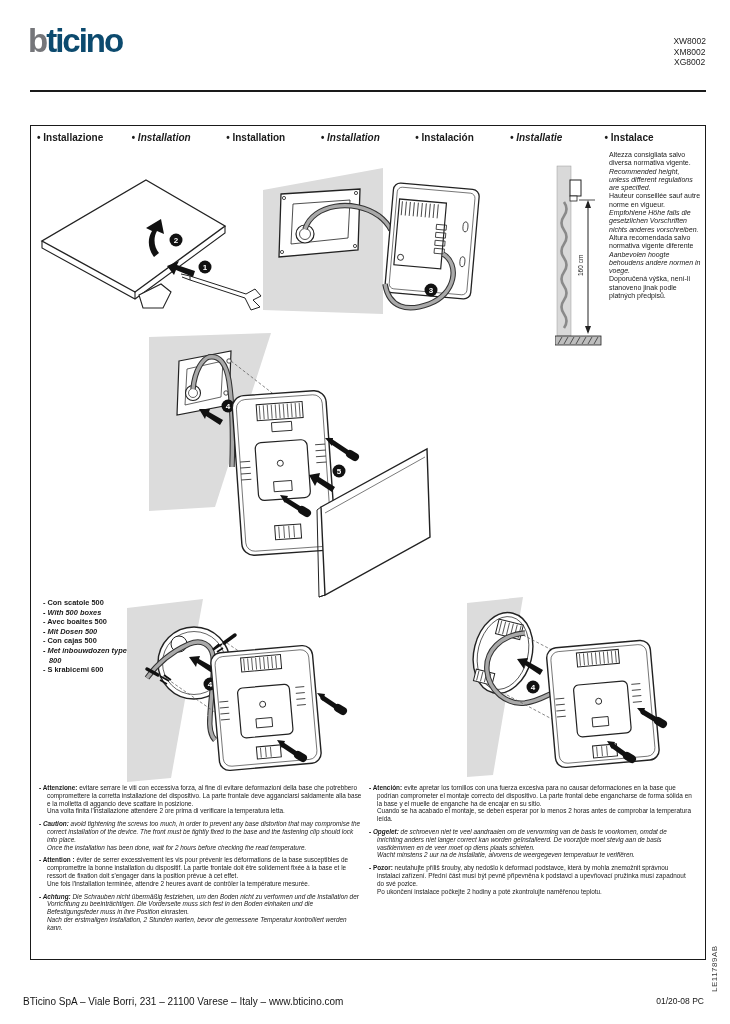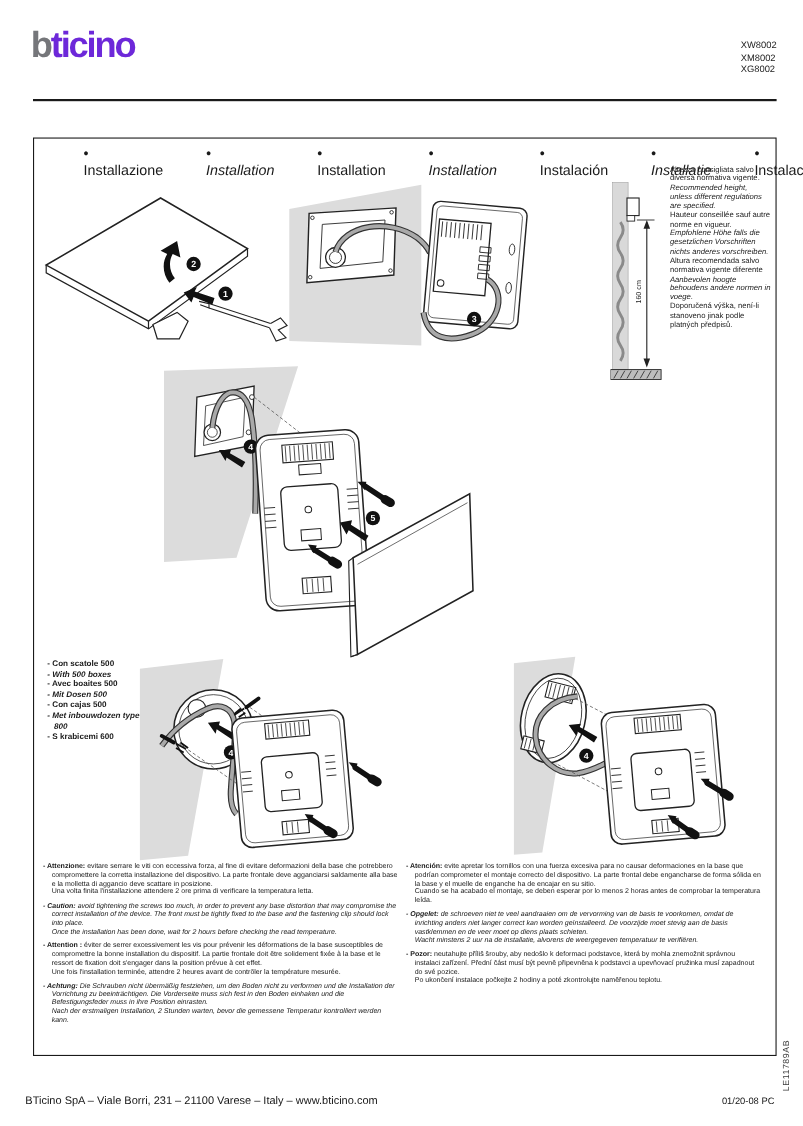--- a/index.html
+++ b/index.html
@@ -3,29 +3,29 @@
 <meta charset="utf-8">
 <style>
   html,body{margin:0;padding:0;background:#e8e8e8;}
   .page{position:relative;width:730px;height:1024px;background:#fff;margin:0 auto;
         font-family:"Liberation Sans",sans-serif;color:#1a1a1a;overflow:hidden;}
   .abs{position:absolute;}
 
   
   .logo{left:28px;top:24px;font-size:33px;font-weight:900;letter-spacing:-2px;line-height:34px;}
   .logo .lb{color:#75767a;}
-  .logo .lt{color:#6d28d9;}
-  .models{right:24px;top:36px;text-align:left;font-size:8.5px;line-height:10.5px;color:#222;}
+  .logo .lt{color:#0c4a6e;}
+  .models{right:24px;top:36px;text-align:center;font-size:8.5px;line-height:10.5px;color:#222;}
   .toprule{left:30px;top:90px;width:676px;height:2px;background:#1a1a1a;}
 
   
   .mainbox{left:30px;top:125px;width:674px;height:833px;border:1px solid #1a1a1a;}
 
   .langrow{position:absolute;left:6px;top:6px;width:662px;display:flex;}
-  .lang{flex:1;font-size:13px;font-weight:normal;margin-left:39px;}
+  .lang{flex:1;font-size:10px;font-weight:bold;}
   .lang.it{font-style:italic;}
 
   .blist{position:absolute;font-size:7.4px;font-weight:bold;line-height:9.6px;}
   .blist div{padding-left:6px;text-indent:-6px;}
   .blist .it{font-style:italic;}
 
   .hnotes{position:absolute;left:578px;top:25px;width:92px;font-size:7px;line-height:8.3px;}
   .hnotes .it{font-style:italic;}
 
   .warncol{position:absolute;top:658px;width:324px;font-size:6.4px;line-height:7.8px;}

